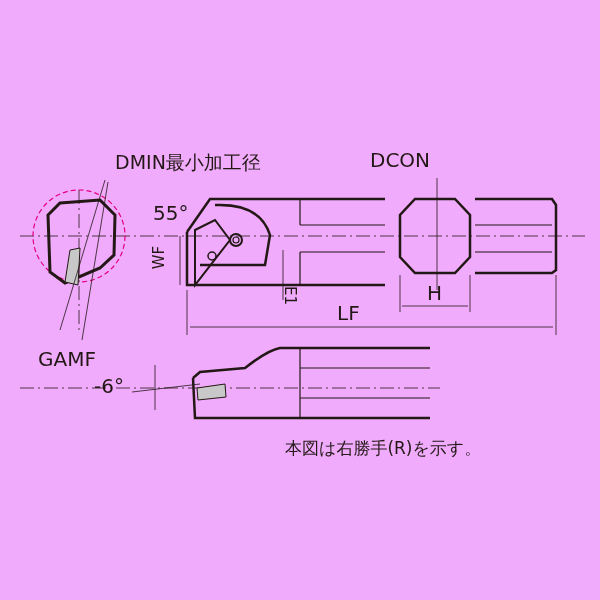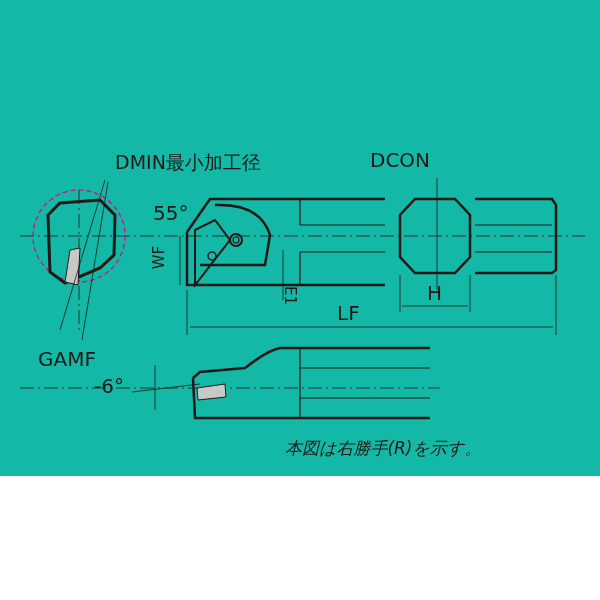--- a/index.html
+++ b/index.html
@@ -1,16 +1,16 @@
 <!DOCTYPE html>
 <html><head>
 <meta charset="utf-8">
 <style>
 html,body{margin:0;padding:0;background:#fff;}
-#wrap{position:relative;width:600px;height:476px;overflow:hidden;background:#14b8a6;}
+#wrap{position:relative;width:600px;height:600px;overflow:hidden;background:#f0abfc;}
 svg{position:absolute;left:0;top:0;}
 .lbl{position:absolute;font-family:"DejaVu Sans",sans-serif;color:#231815;white-space:nowrap;line-height:1;}
 </style>
 </head>
 <body>
 
 <div id="wrap">
 <svg width="600" height="600" viewBox="0 0 600 600">
   <g fill="none" stroke="#231815" stroke-width="1.2">
 
@@ -66,14 +66,14 @@
 
 <div class="lbl" style="left:115px;top:153px;font-size:19px;">DMIN最小加工径</div>
 <div class="lbl" style="left:322px;top:150px;font-size:20px;margin-left:48px;">DCON</div>
 <div class="lbl" style="left:153px;top:203px;font-size:20px;">55°</div>
 <div class="lbl" style="left:148px;top:250px;font-size:15px;transform:rotate(-90deg);">WF</div>
 <div class="lbl" style="left:280px;top:288px;font-size:15px;transform:rotate(90deg);">E1</div>
 <div class="lbl" style="left:427px;top:283px;font-size:20px;">H</div>
 <div class="lbl" style="left:337px;top:303px;font-size:20px;text-align:center;">LF</div>
 <div class="lbl" style="left:38px;top:342px;font-size:20px;margin-top:7px;">GAMF</div>
 <div class="lbl" style="left:94px;top:376px;font-size:20px;">-6°</div>
-<div class="lbl" style="left:285px;top:440px;font-size:17px;font-style:italic;">本図は右勝手(R)を示す。</div>
+<div class="lbl" style="left:285px;top:440px;font-size:17px;">本図は右勝手(R)を示す。</div>
 </div>
 
 </body></html>

